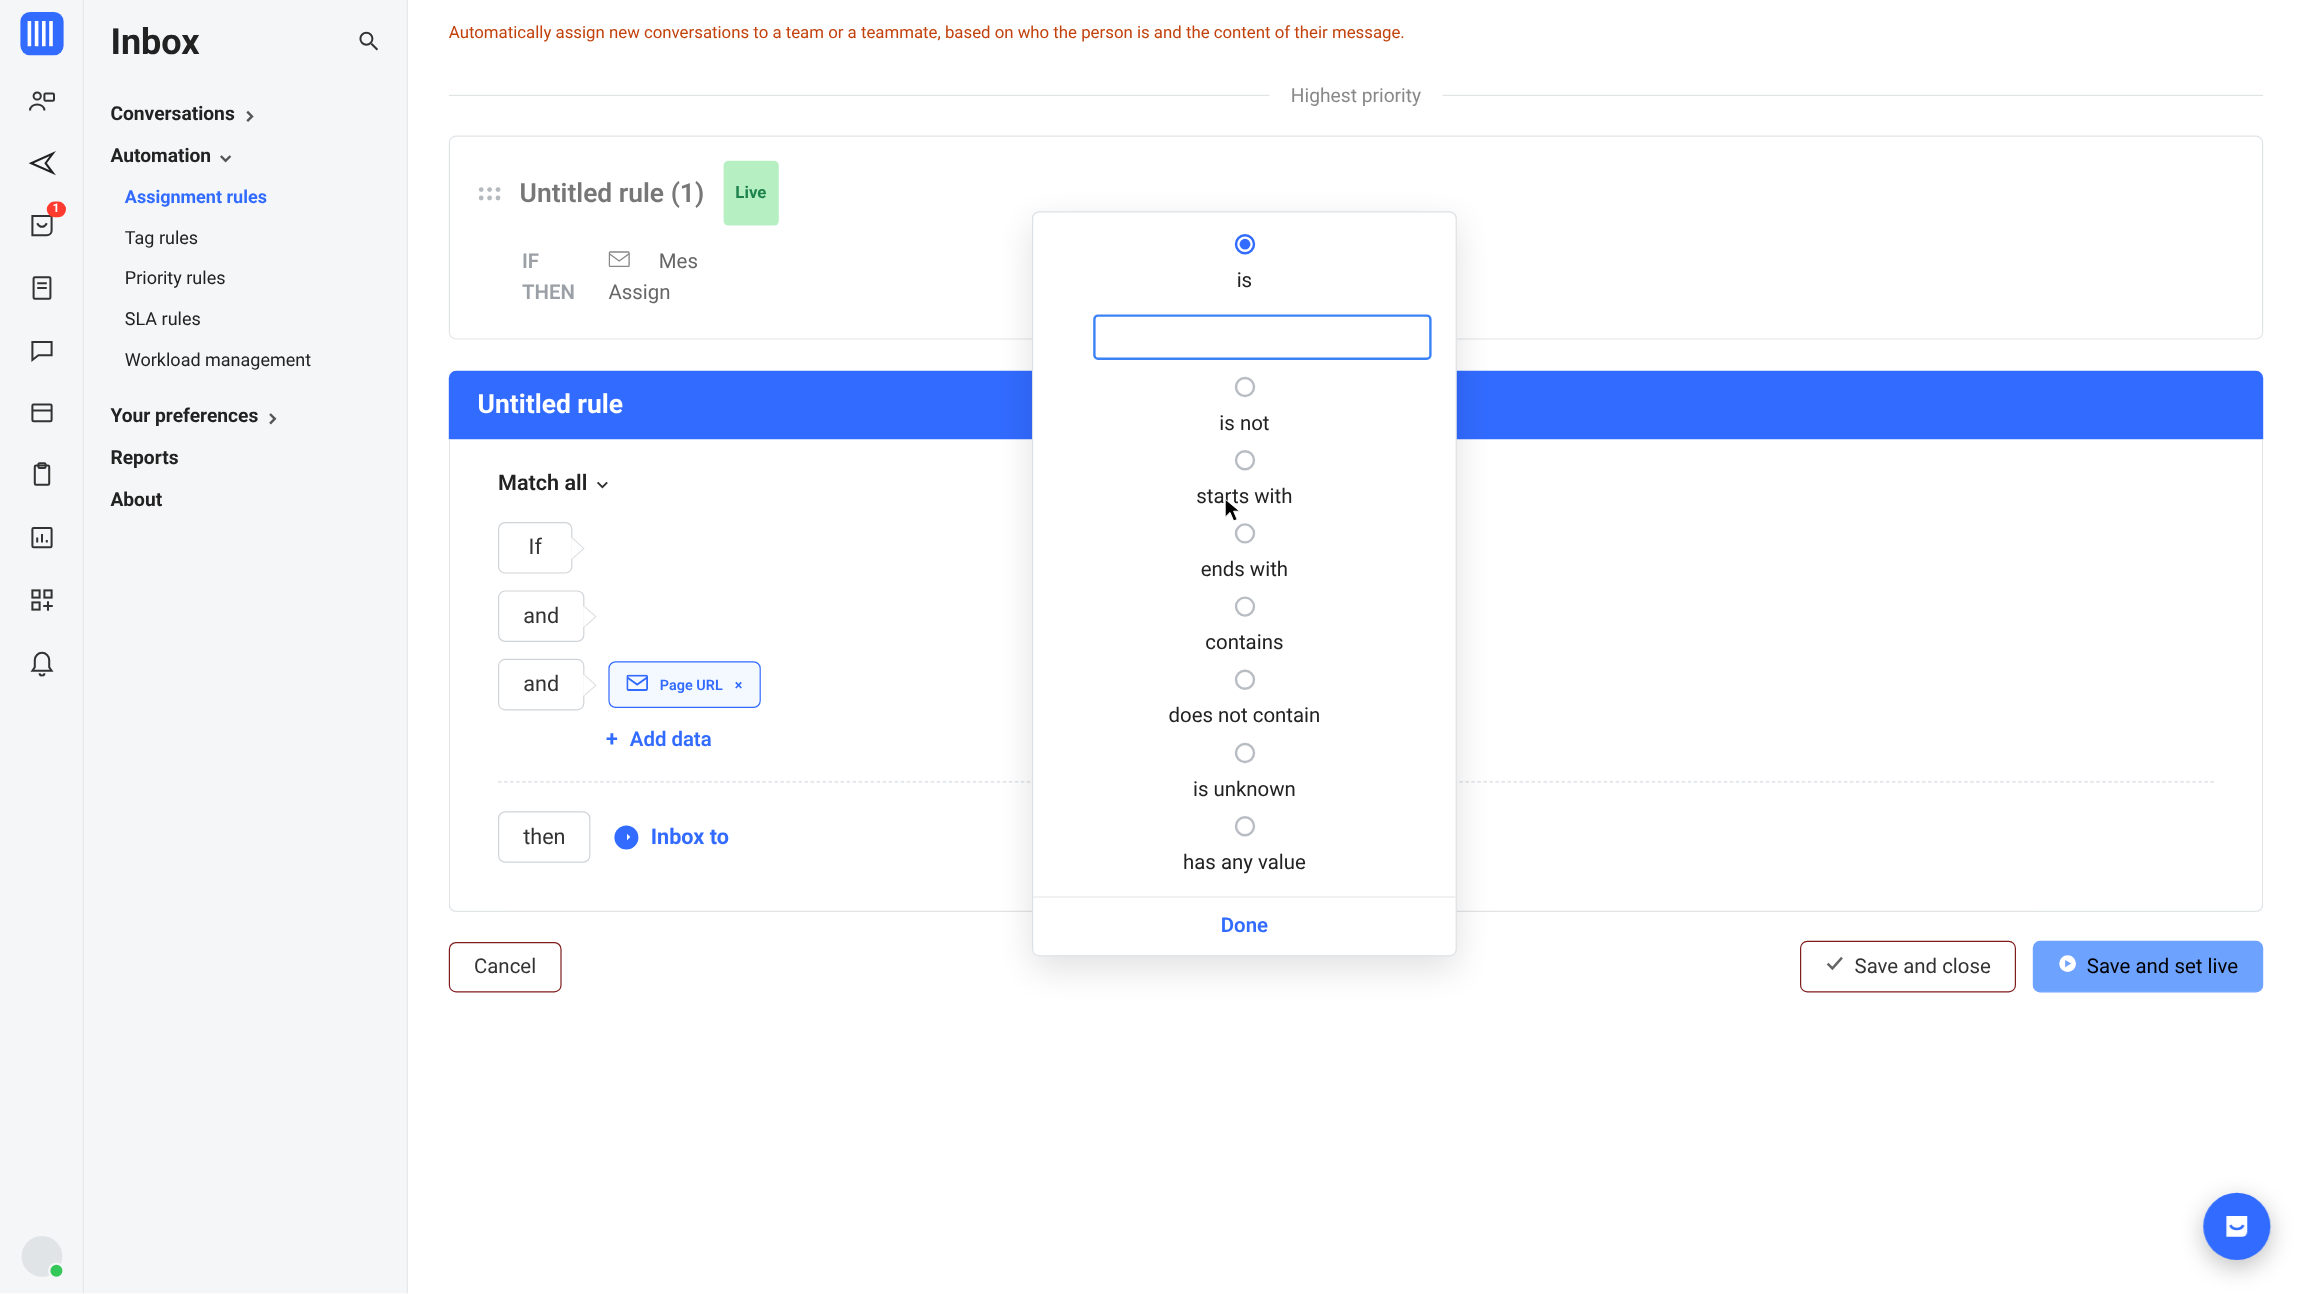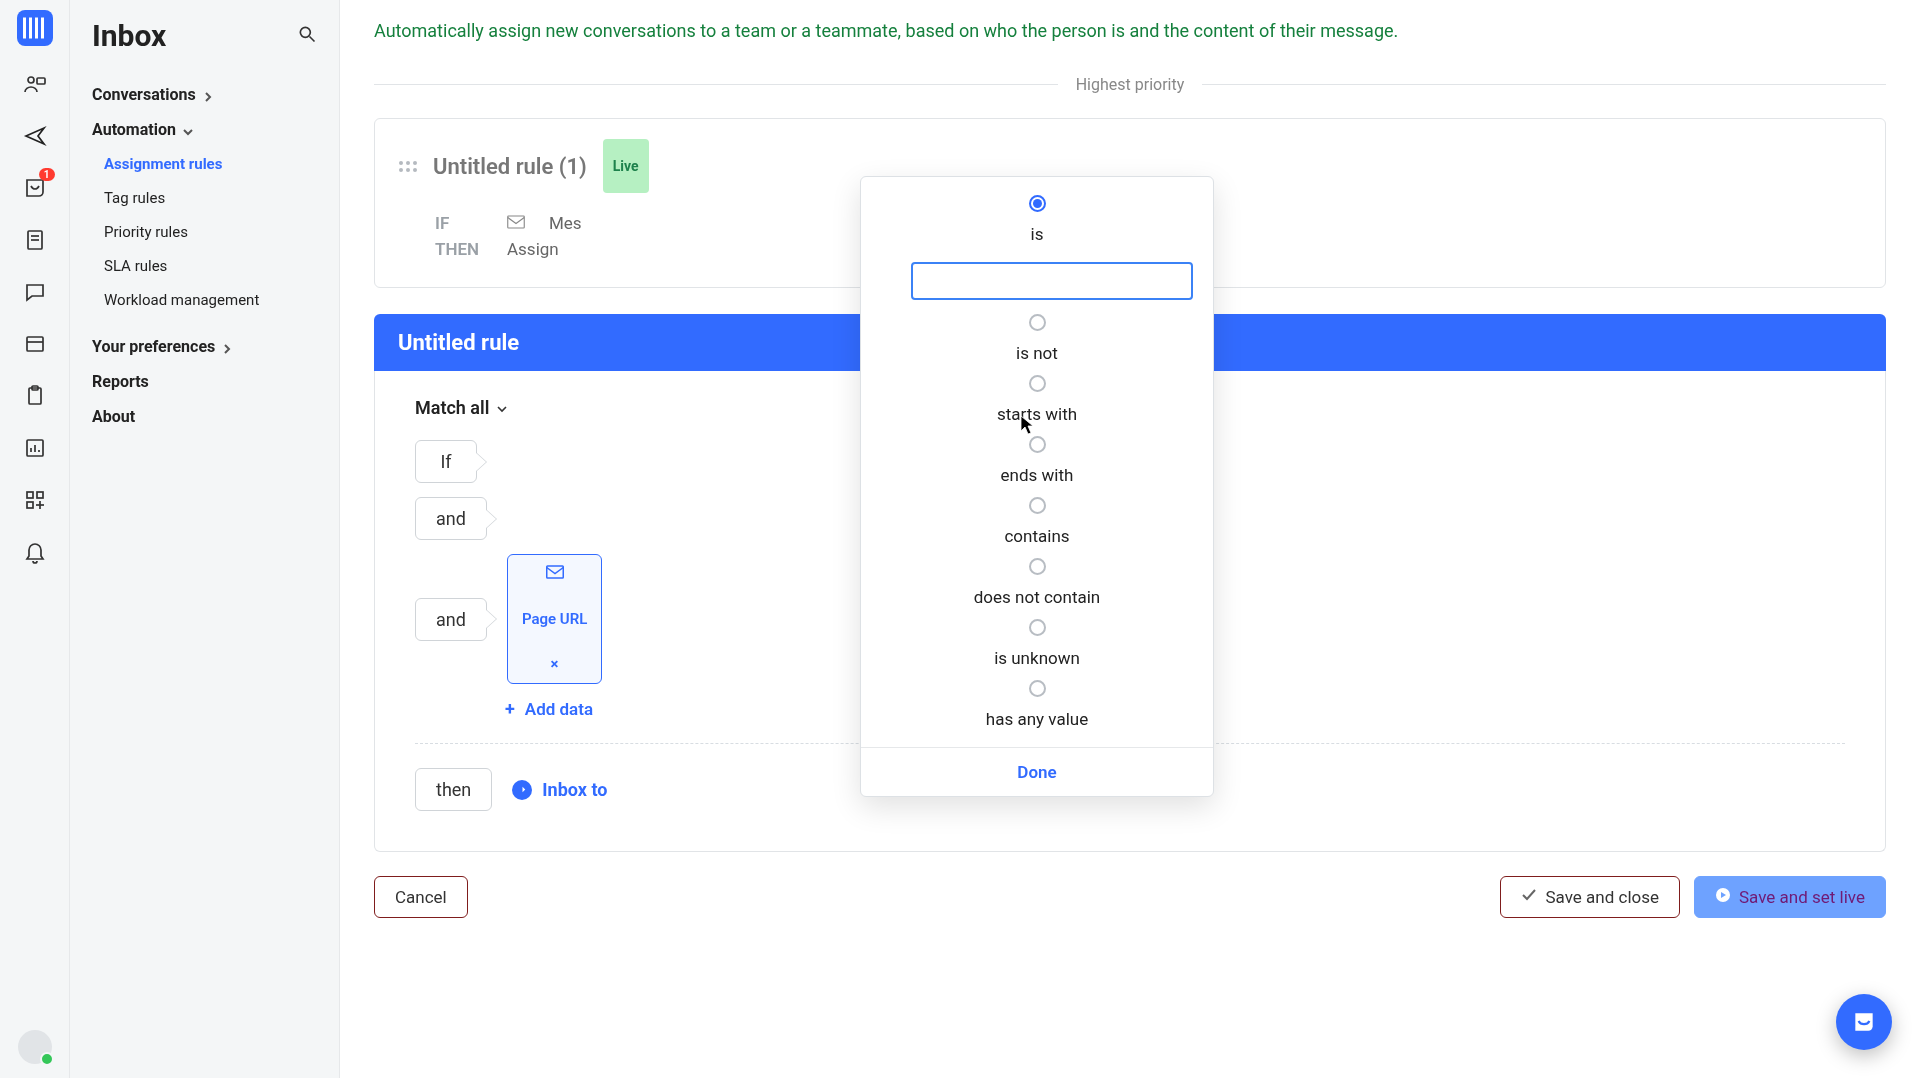--- a/index.html
+++ b/index.html
@@ -24,21 +24,21 @@
 .nav-group { padding: 6px 0; }
 .nav-item { display: flex; align-items: center; padding: 8px 22px; font-size: 16px; color: #222; cursor: pointer; gap: 6px; }
 .nav-item.bold { font-weight: 700; }
 .nav-sub { padding-left: 34px; font-size: 15px; }
 .nav-item.active { color: #326bff; font-weight: 700; }
 .chev { width: 14px; height: 14px; }
 .chev svg { width: 12px; height: 12px; stroke: #555; fill: none; stroke-width: 2; }
 
 
 .main { flex: 1; overflow-y: auto; padding: 20px 34px 0 34px; position: relative; }
-.descr { color: #15803d; font-size: 18px; margin-bottom: 34px; }
+.descr { color: #c2410c; font-size: 14px; margin-bottom: 34px; }
 .divider-label { display: flex; align-items: center; margin-bottom: 24px; }
 .divider-label::before, .divider-label::after { content: ""; flex: 1; height: 1px; background: #e1e4e7; }
 .divider-label span { padding: 0 18px; color: #888; font-size: 16px; }
 
 .rule-card { border: 1px solid #e1e4e7; border-radius: 6px; }
 .rule-card .head { display: flex; align-items: center; padding: 20px 24px; gap: 16px; }
 .drag-handle { color: #b0b4b9; display: grid; grid-template-columns: repeat(3,4px); grid-template-rows: repeat(2,4px); gap: 3px; }
 .drag-handle span { width: 4px; height: 4px; background: #b5bac0; border-radius: 50%; }
 .rule-title { font-size: 22px; font-weight: 600; color: #777; }
 .badge-live { background: #b6f0c2; color: #1e824c; font-size: 14px; font-weight: 700; padding: 19px 10px; border-radius: 4px; }
@@ -48,31 +48,31 @@
 .env-ic { width: 18px; height: 14px; display: inline-block; }
 
 .editor-header { background: #326bff; color: #fff; font-size: 22px; font-weight: 700; padding: 16px 24px; border-radius: 6px 6px 0 0; margin-top: 26px; }
 .editor-body { border: 1px solid #e1e4e7; border-top: none; border-radius: 0 0 6px 6px; padding: 26px 40px 26px 40px; }
 .match-row { display: flex; align-items: center; gap: 8px; margin-bottom: 22px; }
 .match-row .lbl { font-size: 18px; font-weight: 600; color: #222; }
 .cond-row { display: flex; align-items: center; gap: 20px; margin-bottom: 14px; }
 .kw-box { border: 1px solid #d0d4d8; border-radius: 6px; padding: 10px 20px; font-size: 18px; color: #333; min-width: 62px; text-align: center; position: relative; background: #fff; }
 .kw-box.cap { position: relative; }
 .kw-box.cap::after { content: ""; position: absolute; right: -10px; top: 50%; transform: translateY(-50%); width: 0; height: 0; border-top: 9px solid transparent; border-bottom: 9px solid transparent; border-left: 10px solid #fff; filter: drop-shadow(1px 0 0 #d0d4d8); }
-.chip { border: 1.5px solid #326bff; color: #326bff; border-radius: 6px; padding: 10px 14px; display: inline-flex; align-items: center; gap: 27px; font-size: 15px; font-weight: 600; background: #f4f8ff; flex-direction: column; }
+.chip { border: 1.5px solid #326bff; color: #326bff; border-radius: 6px; padding: 10px 14px; display: inline-flex; align-items: center; gap: 10px; font-size: 12px; font-weight: 600; background: #f4f8ff; }
 .chip .x { font-weight: 700; cursor: pointer; }
 .add-data { color: #326bff; font-size: 17px; font-weight: 600; display: inline-flex; align-items: center; gap: 10px; cursor: pointer; margin-left: 90px; }
 .dash { border-top: 1px dashed #d8dde2; margin: 24px 0; }
 .assign-link { color: #326bff; font-size: 18px; font-weight: 700; display: inline-flex; align-items: center; gap: 10px; cursor: pointer; }
 .assign-ic { width: 20px; height: 20px; border-radius: 50%; background: #326bff; display: inline-flex; align-items: center; justify-content: center; }
 .assign-ic svg { width: 11px; height: 11px; fill: #fff; }
 
 .footer-bar { display: flex; align-items: center; padding: 16px 0 14px 0; gap: 14px; margin-top: 8px; }
 .btn { border: 1px solid #7f1d1d; background: #fff; border-radius: 6px; padding: 10px 20px; font-size: 17px; cursor: pointer; display: inline-flex; align-items: center; gap: 8px; color: #333; }
-.btn.primary { background: #6ea2ff; color: #701a75; border-color: #6ea2ff; justify-content: space-between; }
+.btn.primary { background: #6ea2ff; color: #000000; border-color: #6ea2ff; justify-content: space-between; }
 .spacer { flex: 1; }
 
 
 .popover { position: absolute; top: 176px; left: 520px; width: 354px; background: #fff; border: 1px solid #dde1e5; border-radius: 6px; box-shadow: 0 10px 30px rgba(0,0,0,0.12); z-index: 50; }
 .popover .opts { padding: 18px 20px 14px 20px; }
 .opt { display: flex; align-items: center; gap: 12px; margin-bottom: 12px; font-size: 17px; color: #222; cursor: pointer; flex-direction: column; }
 .opt:last-child { margin-bottom: 4px; }
 .radio { width: 17px; height: 17px; border: 2px solid #b8bdc3; border-radius: 50%; flex-shrink: 0; position: relative; }
 .opt.selected .radio { border-color: #326bff; }
 .opt.selected .radio::after { content: ""; position: absolute; inset: 2px; background: #326bff; border-radius: 50%; }

